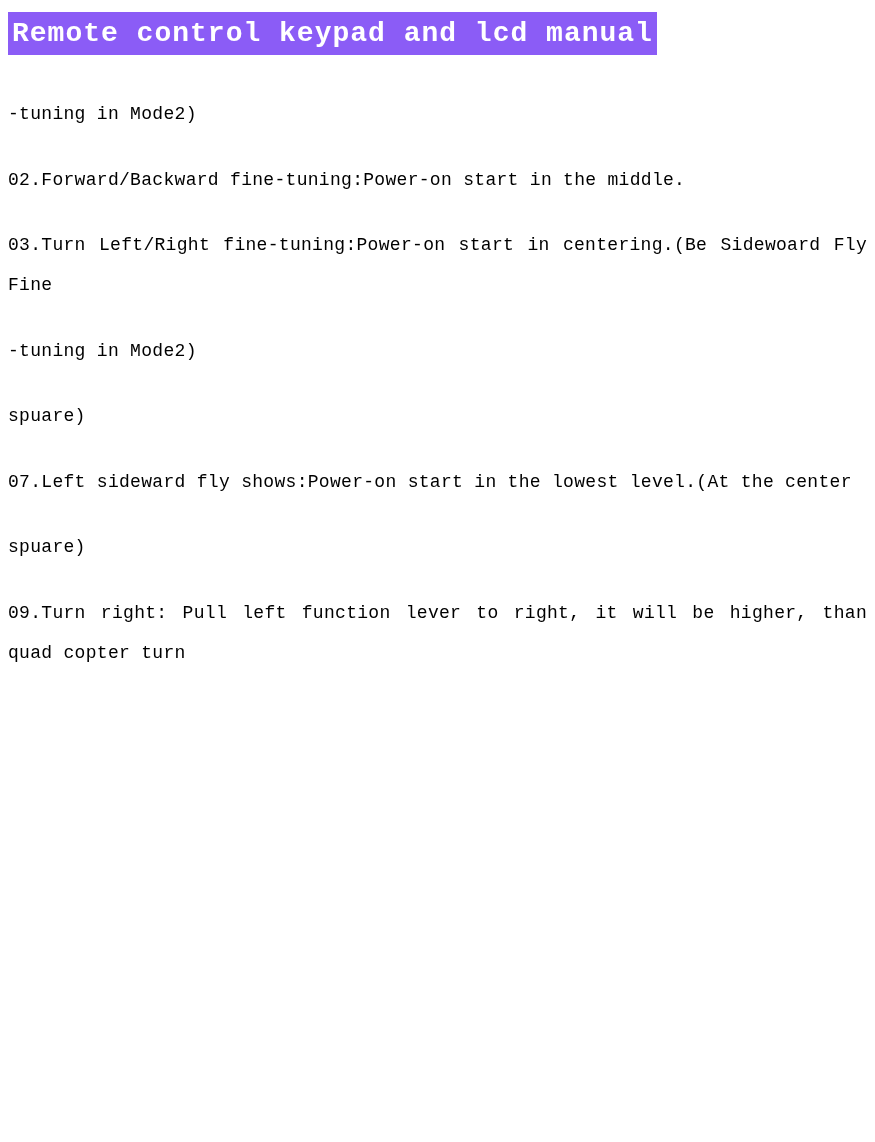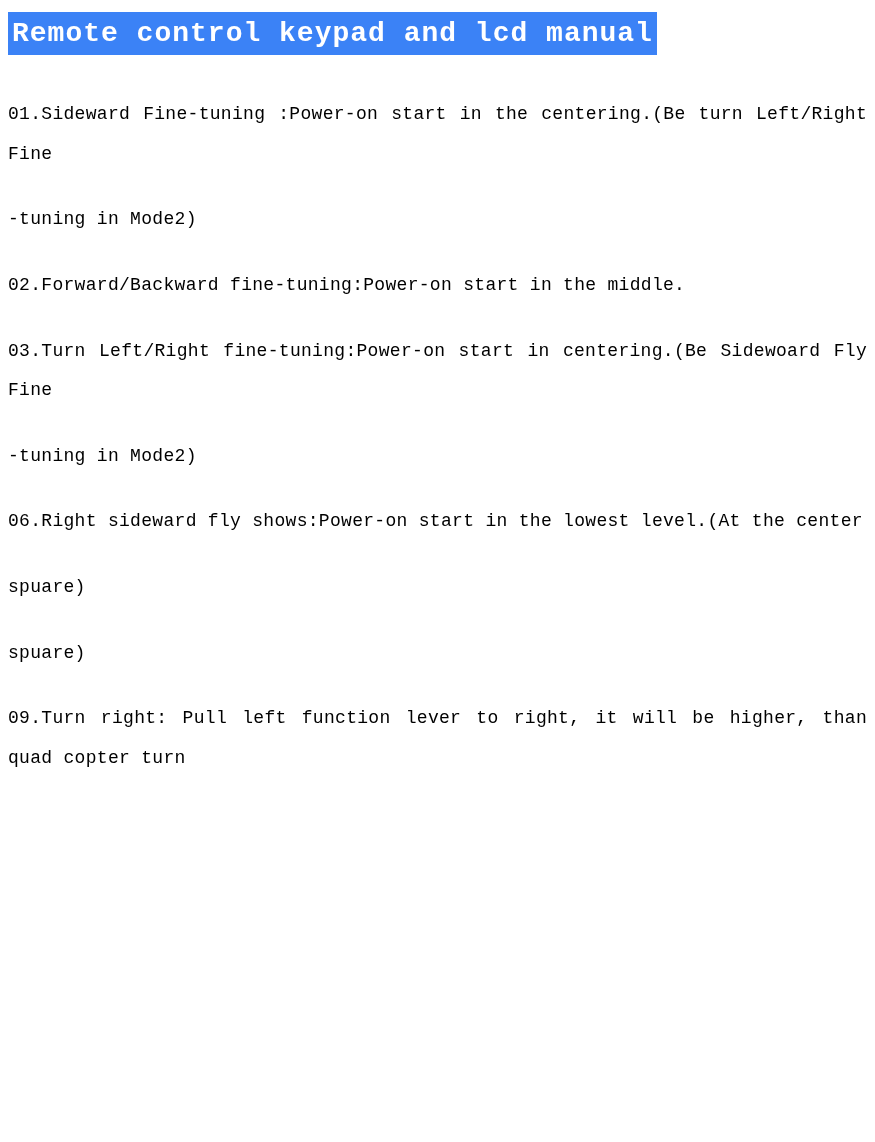--- a/index.html
+++ b/index.html
@@ -11,21 +11,21 @@
       font-family: "Courier New", Courier, monospace;
       font-size: 18px;
       line-height: 1.4;
       background: #ffffff;
       color: #000000;
       width: 875px;
       padding: 12px 8px;
     }
     .title {
       display: inline-block;
-      background: #3b82f6;
+      background: #8b5cf6;
       color: #ffffff;
       font-family: "Courier New", Courier, monospace;
       font-weight: bold;
       font-size: 28px;
       letter-spacing: 1px;
       padding: 2px 4px;
       margin-bottom: 40px;
     }
     .para {
       margin-bottom: 26px;
@@ -38,27 +38,26 @@
     }
   </style>
 </head>
 <body>
 
 
 
 <div class="title">Remote control keypad and lcd manual</div>
 
 <div class="body-text">
-  <div class="para">01.Sideward Fine-tuning :Power-on start in the centering.(Be turn Left/Right Fine</div>
   <div class="para">-tuning in Mode2)</div>
   <div class="para">02.Forward/Backward fine-tuning:Power-on start in the middle.</div>
   <div class="para">03.Turn Left/Right fine-tuning:Power-on start in centering.(Be Sidewoard Fly Fine</div>
   <div class="para">-tuning in Mode2)</div>
-  <div class="para">06.Right sideward fly shows:Power-on start in the lowest level.(At the center</div>
   <div class="para"></div>
   <div class="para">spuare)</div>
+  <div class="para">07.Left sideward fly shows:Power-on start in the lowest level.(At the center</div>
   <div class="para">spuare)</div>
   <div class="para">09.Turn right: Pull left function lever to right, it will be higher, than quad copter turn</div>
 
 </div>
 
 
 
 
 </body></html>

